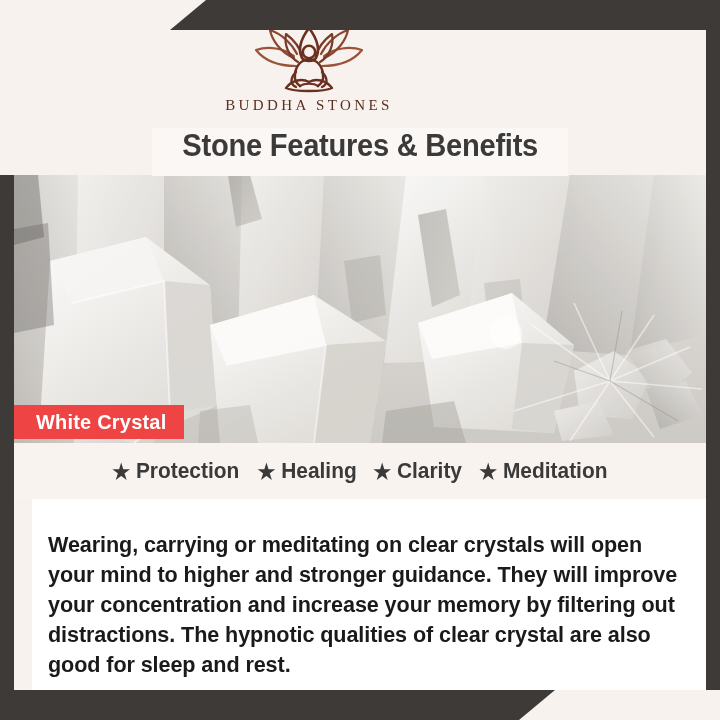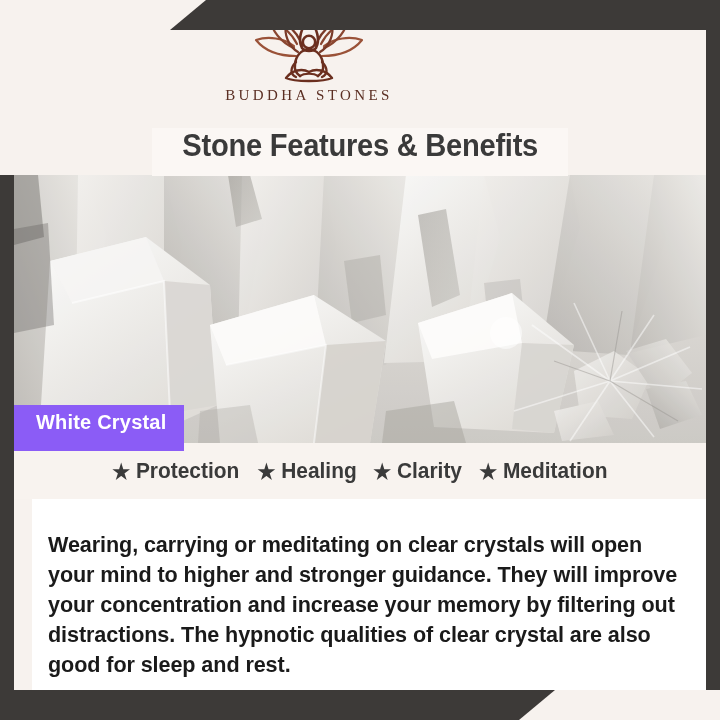--- a/index.html
+++ b/index.html
@@ -29,21 +29,21 @@
     clip-path:polygon(0 0, 100% 0, calc(100% - 36px) 100%, 0 100%);
     z-index:6;
   }
   .frame-left{
     position:absolute;left:0;top:175px;width:14px;height:545px;
     background:#3d3a38;z-index:6;
   }
 
   
   .logo-wrap{
-    position:absolute;top:12px;left:0;width:618px;height:100px;
+    position:absolute;top:22px;left:0;width:618px;height:100px;
     display:flex;flex-direction:column;align-items:center;justify-content:flex-start;
     z-index:4;
   }
   .logo-mark{width:150px;height:72px;display:block;}
   .logo-word{
     margin-top:3px;
     font-family:"Liberation Serif", serif;
     font-size:15px;letter-spacing:3.4px;color:#5b2f23;font-weight:400;
     white-space:nowrap;
   }
@@ -64,22 +64,22 @@
 
   
   .photo{
     position:absolute;top:175px;left:14px;width:692px;height:268px;
     overflow:hidden;background:#cfcbc5;z-index:2;
   }
   .photo svg{display:block;width:100%;height:100%;}
 
   .photo-label{
     position:absolute;left:14px;top:405px;
-    height:34px;padding:0 18px 12px 22px;
-    background:#8b5cf6;
+    height:34px;padding:0 18px 0 22px;
+    background:#ef4444;
     display:flex;align-items:center;
     z-index:3;
   }
   .photo-label span{
     color:#fff;font-size:20px;font-weight:bold;letter-spacing:.2px;
     white-space:nowrap;
   }
 
   
   .benefits{

